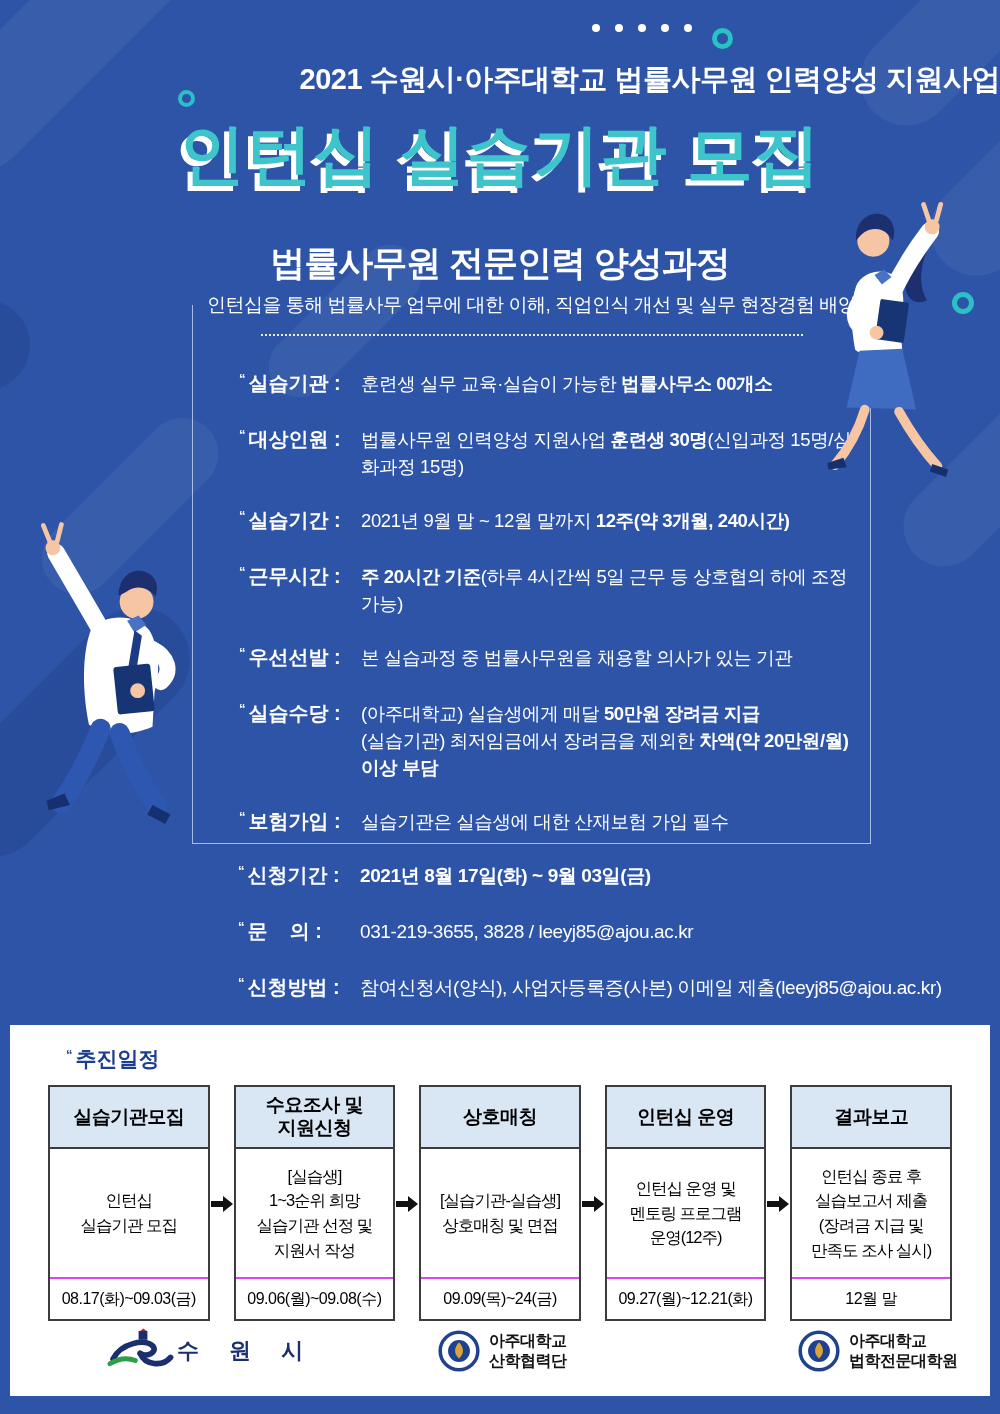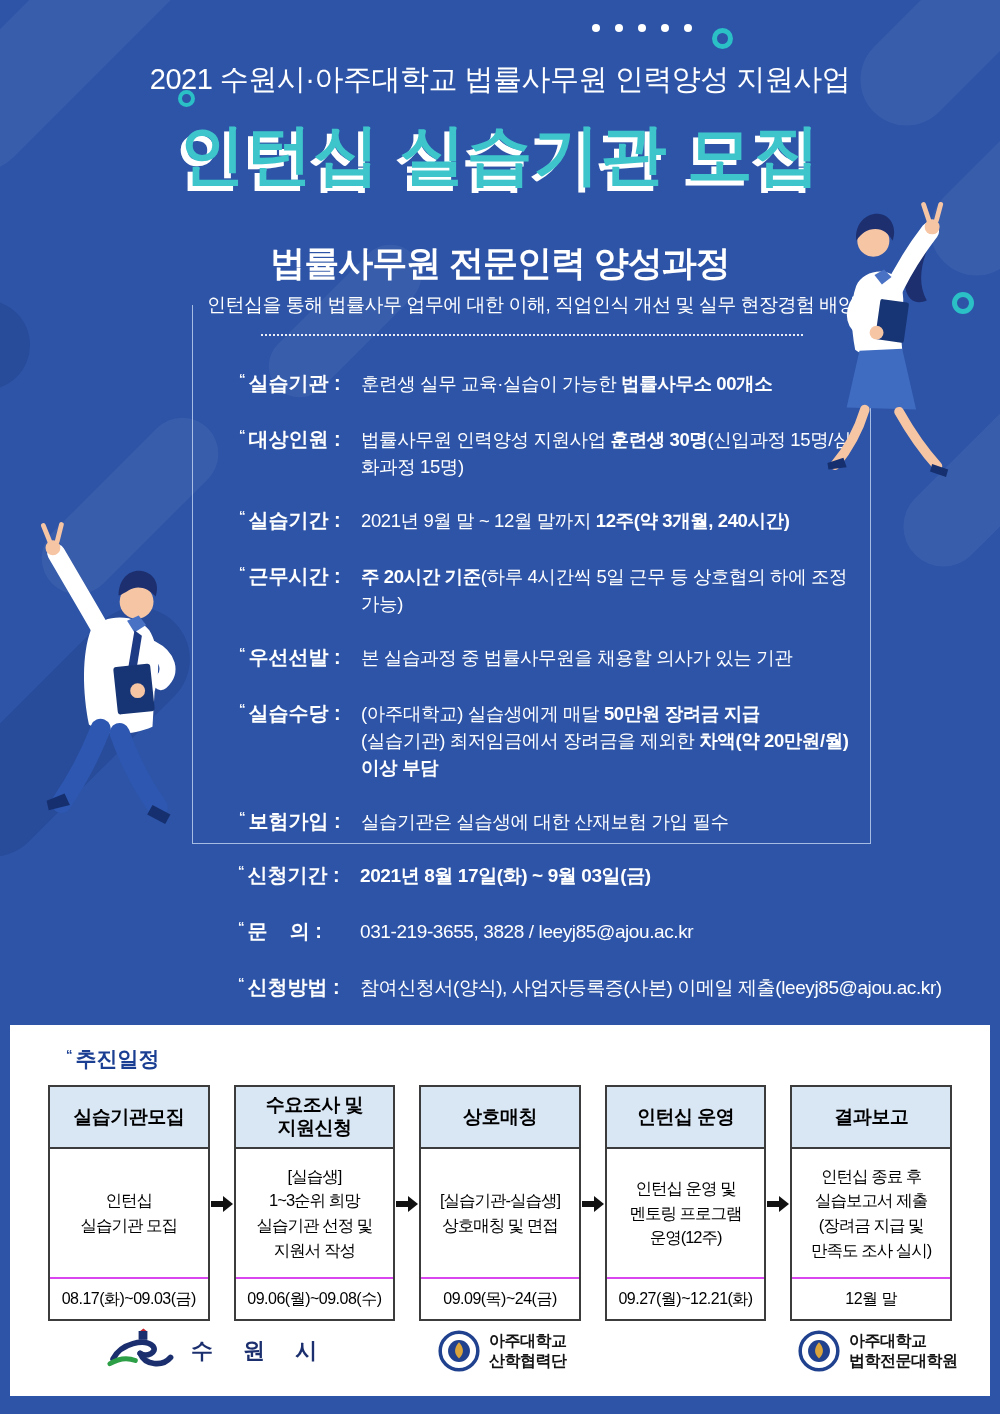--- a/index.html
+++ b/index.html
@@ -9,22 +9,22 @@
     font-family:"Liberation Sans","DejaVu Sans",sans-serif;
   }
   
   .pill { position:absolute; border-radius:999px; transform:rotate(-45deg); }
   .pill.light { background:rgba(255,255,255,.055); }
   .pill.dark  { background:rgba(8,20,64,.12); }
   .dots { position:absolute; left:592px; top:24px; display:flex; gap:15px; }
   .dot  { width:8px; height:8px; border-radius:50%; background:#fff; }
   .ring { position:absolute; border-radius:50%; border:5px solid #2bbfc6; }
   
-  .header-label { position:absolute; top:60px; left:0; right:0; text-align:center;
-    color:#fff; font-size:29px; font-weight:400; letter-spacing:-.5px; }
+  .header-label { position:absolute; top:60px; left:0; right:0; text-align:right;
+    color:#fff; font-size:29px; font-weight:700; letter-spacing:-.5px; }
   .main-title { position:absolute; top:110px; left:0; right:0; text-align:center;
     color:#3ec5cb; font-size:66px; font-weight:800; letter-spacing:1px;
     text-shadow:-5px 5px 0 #ffffff; }
   .subtitle { position:absolute; top:240px; left:0; right:0; text-align:center;
     color:#fff; font-size:35px; font-weight:700; letter-spacing:-1px; }
   
   fieldset.info-box { position:absolute; left:192px; top:292px; width:620px; height:552px;
     border:1px solid rgba(219,232,252,.7); margin:0; padding:0; box-sizing:border-box; }
   fieldset.info-box legend { margin:0 auto; padding:0 14px; color:#fff; font-size:19px;
     letter-spacing:-.5px; white-space:nowrap; }
@@ -53,21 +53,21 @@
     letter-spacing:-.5px; }
   .step-body { height:128px; display:flex; align-items:center; justify-content:center;
     text-align:center; font-size:16.5px; color:#000; white-space:pre-line; line-height:1.5;
     letter-spacing:-1px; }
   .step-date { height:40px; border-top:2px solid #d946ef; display:flex; align-items:center;
     justify-content:center; font-size:16px; color:#000; letter-spacing:-.5px; font-weight:500; }
   .step-arrow { align-self:flex-start; margin-top:108px; line-height:0; }
   
   .logos { position:absolute; left:0; right:0; bottom:14px; height:58px; }
   .logo { position:absolute; display:flex; align-items:center; }
-  .logo-suwon { left:95px; top:4px; gap:14px; }
+  .logo-suwon { left:95px; top:4px; }
   .suwon-text { font-size:22px; font-weight:700; color:#1b2f6e; letter-spacing:12px; white-space:pre; }
   .logo-ajou-iac { left:428px; top:6px; gap:9px; }
   .logo-ajou-law { left:788px; top:6px; gap:9px; }
   .ajou-text { font-size:16px; font-weight:700; color:#141414; line-height:1.25; letter-spacing:-.5px; }
   
   .illus { position:absolute; line-height:0; }
 </style>
 </head>
 <body>
 

